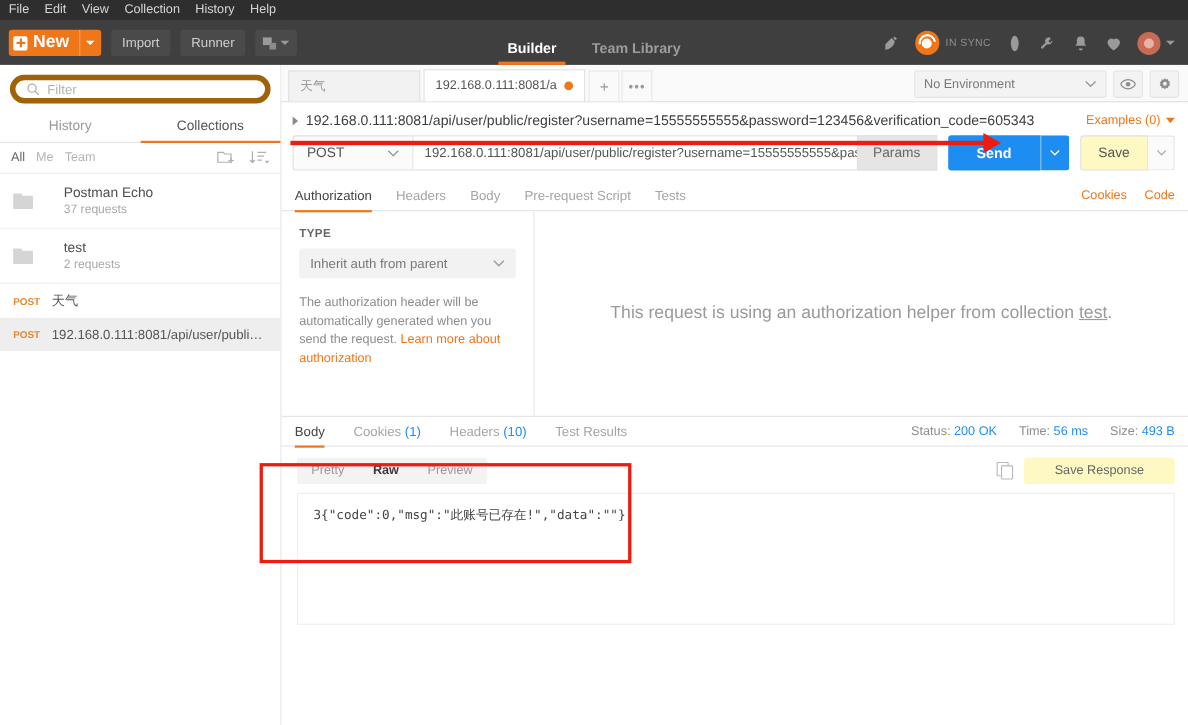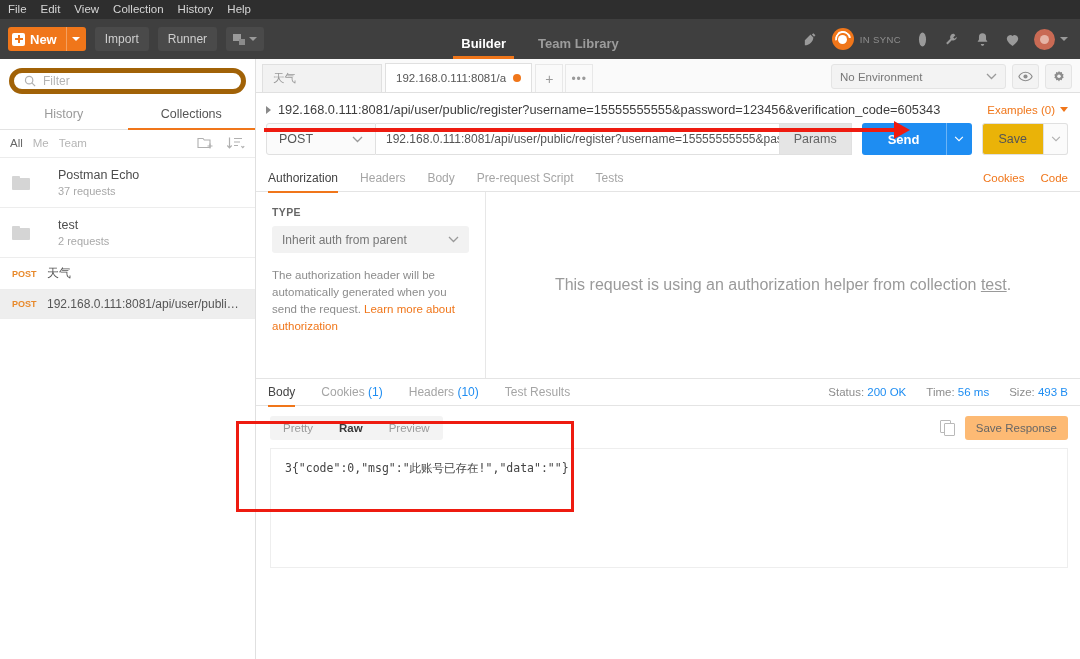--- a/index.html
+++ b/index.html
@@ -22,21 +22,21 @@
 
   
   .toolbar {
     height: 40px; background: #3f3f3f; display: flex; align-items: center;
     padding: 0 8px; position: relative;
   }
   .btn-new {
     display: flex; align-items: center; height: 24px; background: #f0761a;
     border-radius: 3px; overflow: hidden; cursor: pointer;
   }
-  .btn-new .lbl { color: #fff; font-size: 13px; font-weight: bold; padding: 0 9px 0 4px; display:flex; align-items:center; gap:5px;}
+  .btn-new .lbl { color: #fff; font-size: 16px; font-weight: bold; padding: 0 9px 0 4px; display:flex; align-items:center; gap:5px;}
   .plus-sq {
     width: 13px; height: 13px; background: #fff; border-radius: 2px;
     position: relative; display: inline-block;
   }
   .plus-sq::before, .plus-sq::after {
     content: ""; position: absolute; background: #f0761a;
   }
   .plus-sq::before { left: 5.5px; top: 2.5px; width: 2px; height: 8px; }
   .plus-sq::after { top: 5.5px; left: 2.5px; height: 2px; width: 8px; }
   .btn-new .caret {
@@ -205,21 +205,21 @@
   .send {
     height: 32px; background: #1e8df2; color: #fff; font-size: 13px; font-weight: bold;
     display: flex; align-items: center; padding: 0 26px; border-radius: 3px 0 0 3px; cursor: pointer;
   }
   .send-cv {
     width: 26px; height: 32px; background: #1e8df2; border-left: 1px solid rgba(255,255,255,.35);
     border-radius: 0 3px 3px 0; display: flex; align-items: center; justify-content: center; cursor: pointer;
   }
   .save-wrap { display: flex; margin-left: 10px; }
   .save {
-    height: 32px; background: #eab308; border: 1px solid #e0e0e0; border-radius: 3px 0 0 3px;
+    height: 32px; background: #fef9c3; border: 1px solid #e0e0e0; border-radius: 3px 0 0 3px;
     display:flex; align-items:center; padding: 0 16px; font-size: 12.5px; color:#555; cursor:pointer;
   }
   .save-cv {
     width: 24px; height: 32px; background: #fbfbfb; border: 1px solid #e0e0e0; border-left: none;
     border-radius: 0 3px 3px 0; display:flex; align-items:center; justify-content:center; cursor:pointer;
   }
 
   .reqtabs {
     display: flex; align-items: center; gap: 22px; padding: 0 12px 0 12px;
     border-bottom: 1px solid #e4e4e4; height: 27px;
@@ -259,22 +259,22 @@
   .resp-toolbar { display: flex; align-items: center; padding: 10px 12px 0 14px; }
   .seg { display: flex; background: #f3f3f3; border-radius: 3px; overflow: hidden; }
   .seg div { font-size: 11.5px; color: #9a9a9a; padding: 6px 13px; cursor: pointer; }
   .seg div.active { color: #3a3a3a; font-weight: bold; }
   .resp-right { margin-left: auto; display: flex; align-items: center; gap: 10px; }
   .copy-ic { width: 15px; height: 16px; position: relative; cursor: pointer; }
   .copy-ic::before, .copy-ic::after { content:""; position:absolute; border:1px solid #b9b9b9; border-radius:1px; }
   .copy-ic::before { left:0; top:0; width:9px; height:11px; }
   .copy-ic::after { left:4px; top:3px; width:9px; height:11px; background:#fff; }
   .save-resp {
-    background: #fdba74; border-radius: 3px; font-size: 11.5px; color: #666;
-    padding: 6px 11px; cursor: pointer;
+    background: #fef9c3; border-radius: 3px; font-size: 11.5px; color: #666;
+    padding: 6px 28px; cursor: pointer;
   }
   .resp-body {
     margin: 8px 12px 0 14px; border: 1px solid #eee; height: 120px; padding: 12px 14px;
     font-family: "DejaVu Sans Mono", monospace; font-size: 11.5px; color: #444; white-space: pre;
   }
 
   
   .anno { position: absolute; pointer-events: none; }
   .anno-box { border: 3px solid #ee1b10; }
   .arrow-line { position:absolute; background: #ee1b10; height: 4px; }

